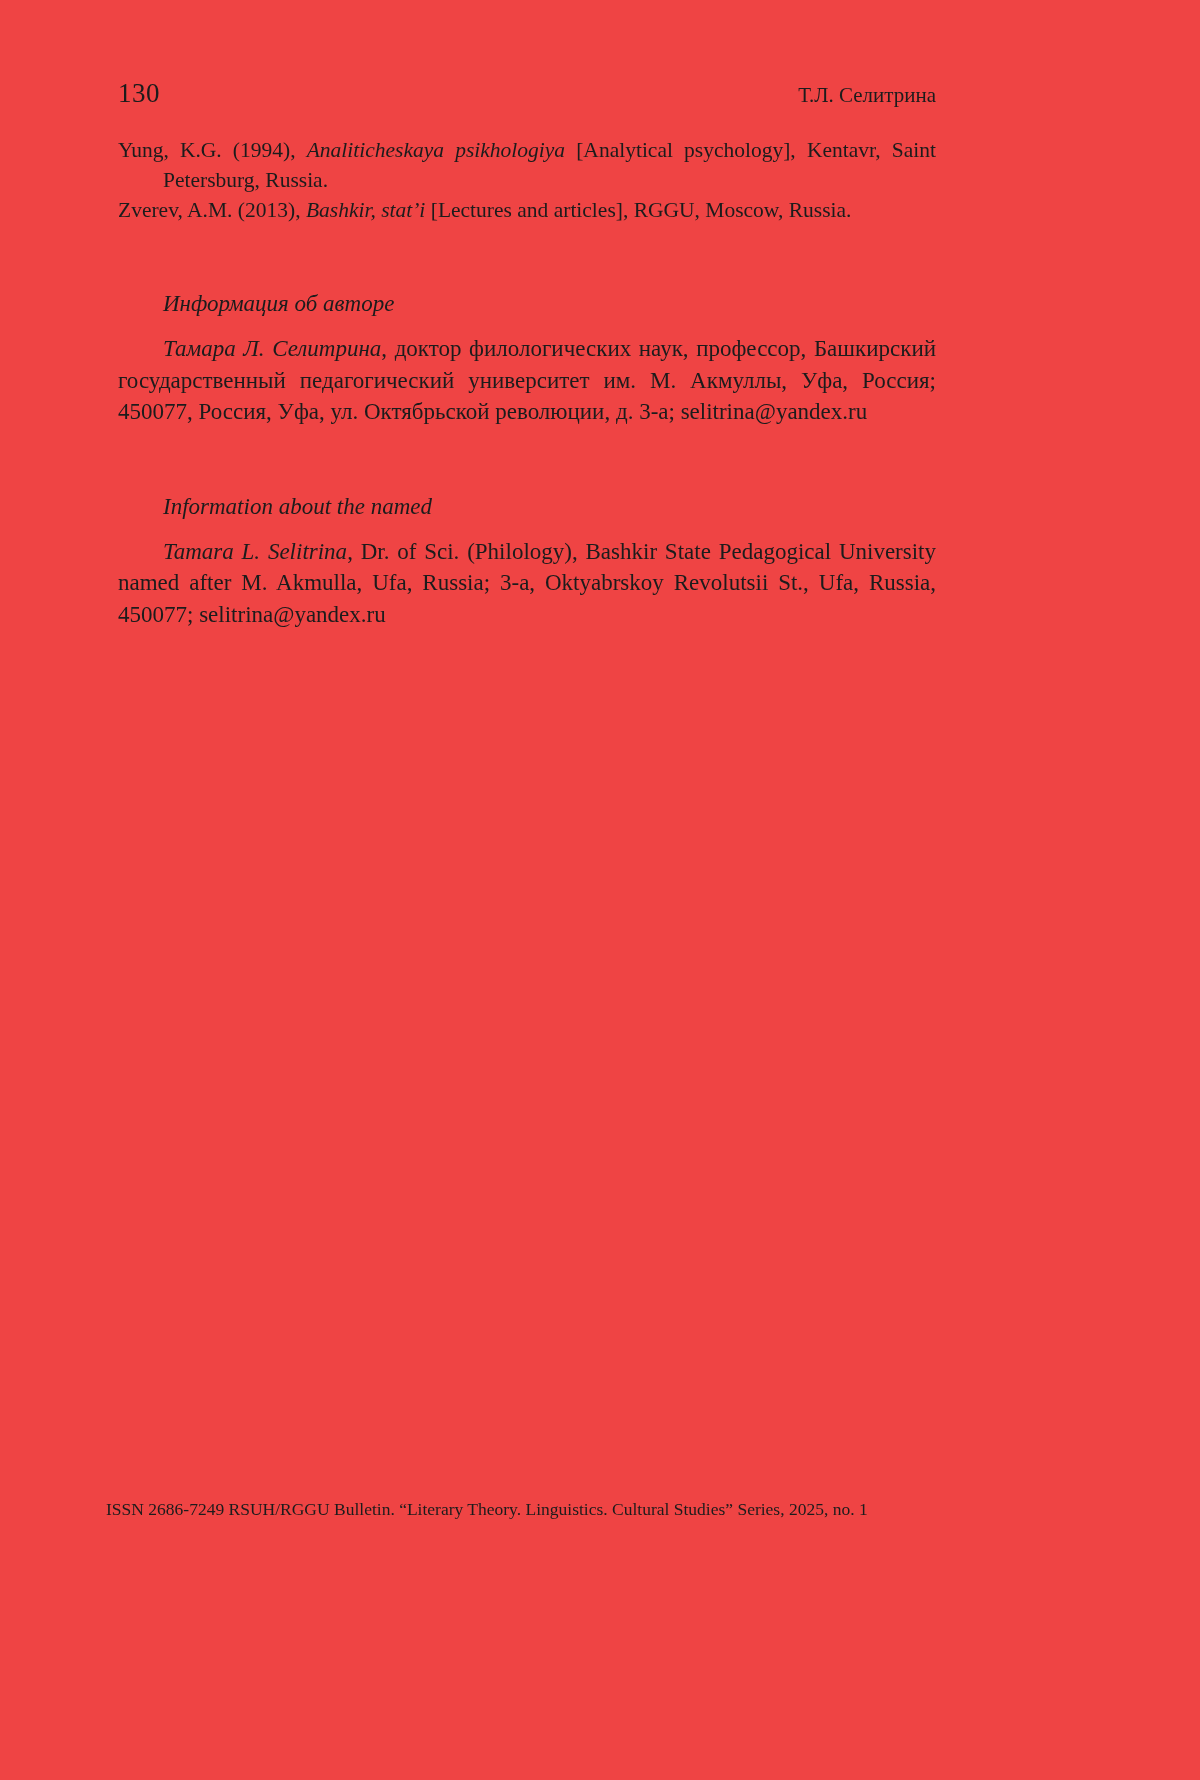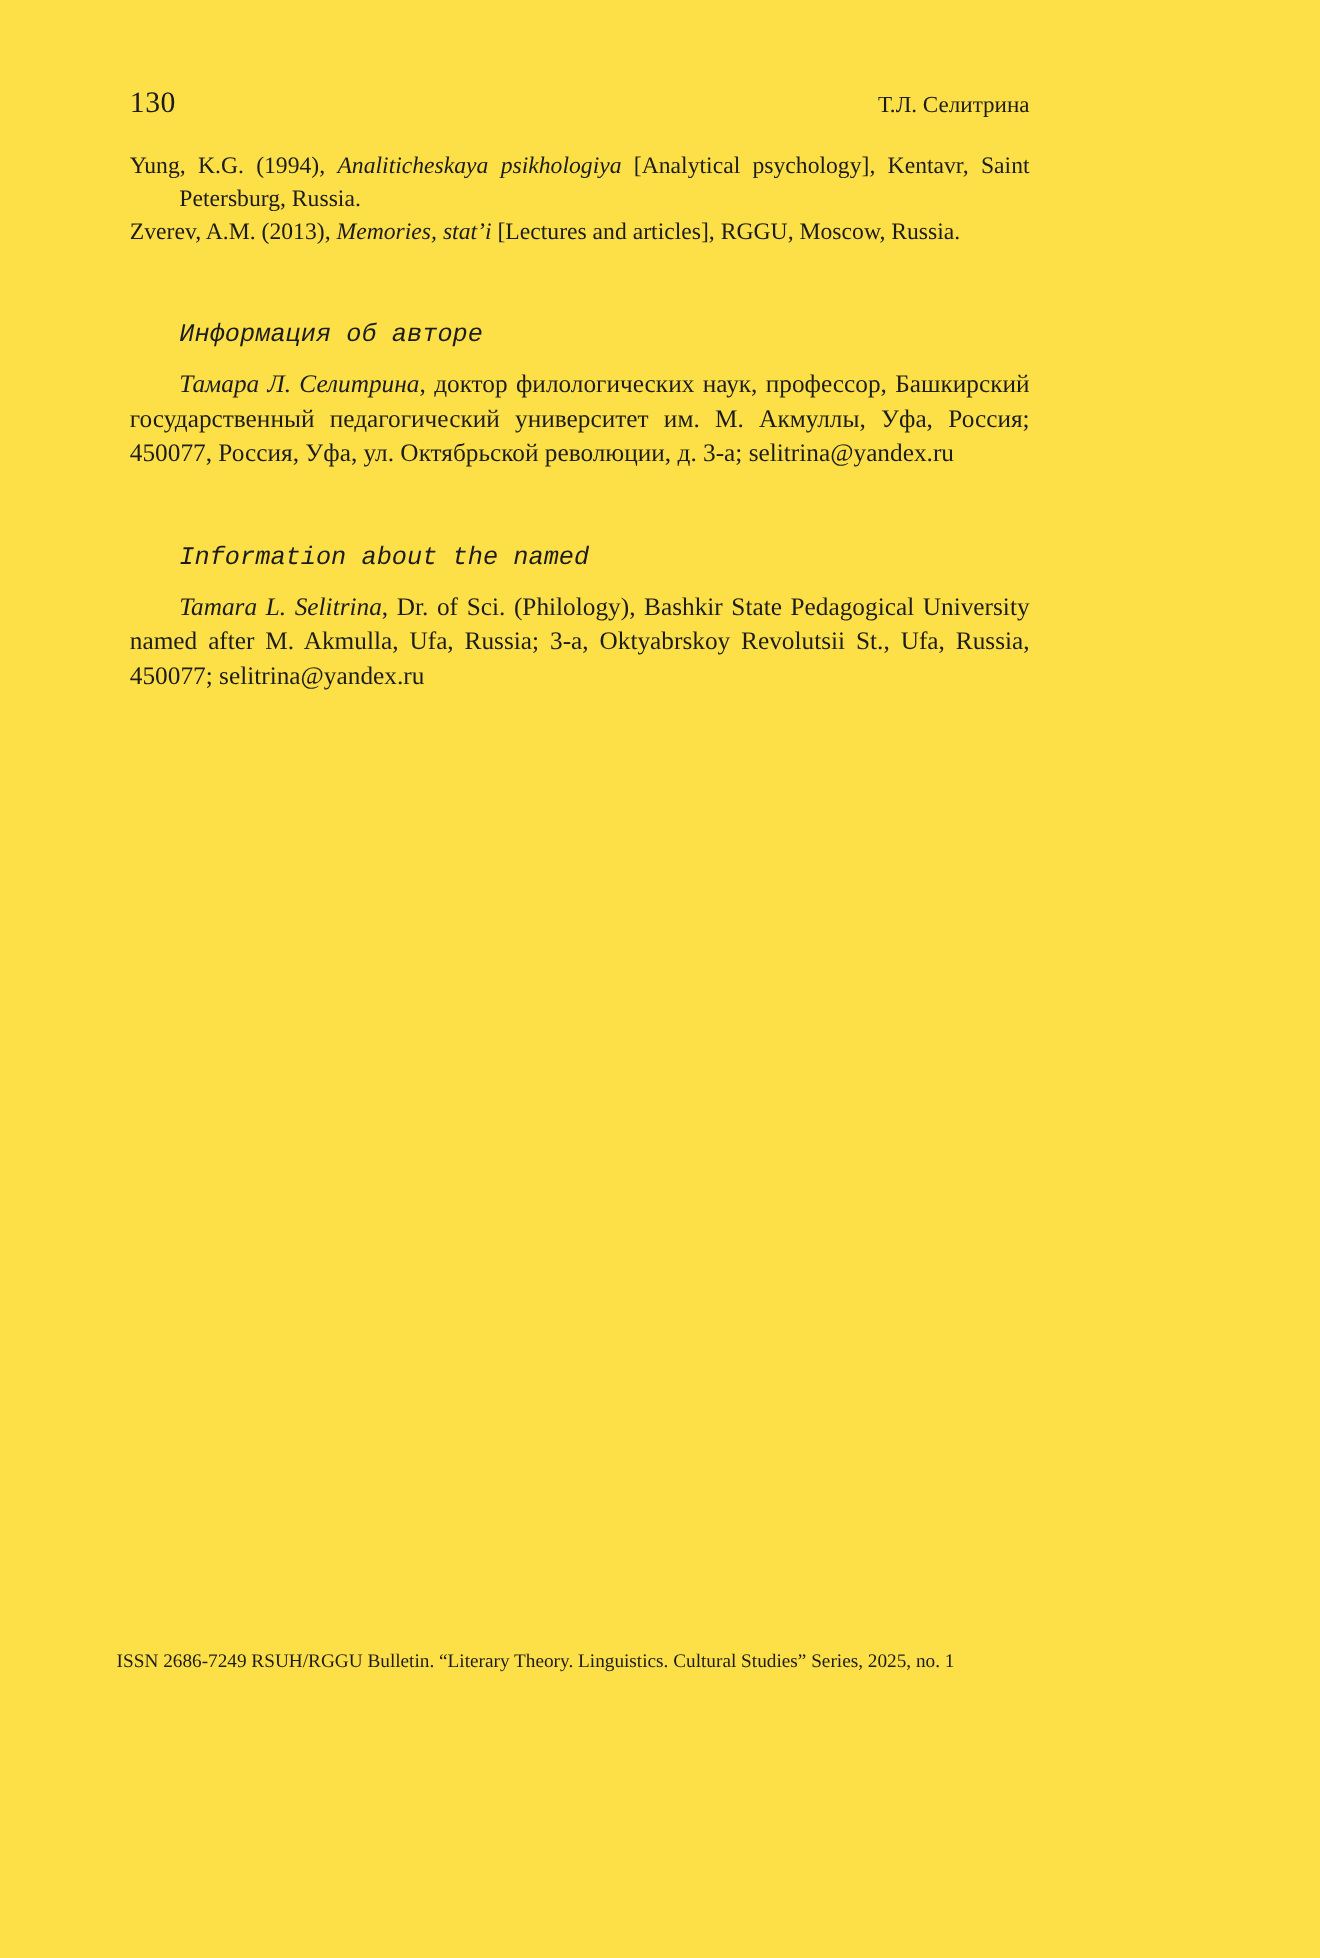--- a/index.html
+++ b/index.html
@@ -7,21 +7,21 @@
   body {
     background: #ffffff;
     font-family: "Liberation Serif", "DejaVu Serif", serif;
     color: #1c1c1c;
     -webkit-font-smoothing: antialiased;
   }
   .page {
     position: relative;
     width: 1200px;
     height: 1780px;
-    background: #fde047;
+    background: #ef4444;
     overflow: hidden;
   }
   .content {
     position: absolute;
     left: 118px;
     top: 0;
     width: 818px;
   }
   .page-header {
     display: flex;
@@ -43,21 +43,20 @@
     font-family: Liberation Serif, serif;
   }
   .ref i, .body i { font-style: italic; }
   .sect-heading {
     font-style: italic;
     font-weight: normal;
     font-size: 23px;
     line-height: 30px;
     text-indent: 45px;
     margin-top: 64px;
-    font-family: Liberation Mono, monospace;
   }
   .body {
     margin-top: 14px;
     font-size: 23px;
     line-height: 31.5px;
     text-align: justify;
     text-indent: 45px;
   }
   .page-footer {
     position: absolute;
@@ -75,21 +74,21 @@
 <div class="page">
   <div class="content">
 
     <div class="page-header">
       <span class="pagenum">130</span>
       <span class="runhead">Т.Л. Селитрина</span>
     </div>
 
     <div class="refs">
       <p class="ref"><span>Yung, K.G. (1994), </span><i>Analiticheskaya psikhologiya</i><span> [Analytical psychology], Kentavr, Saint Petersburg, Russia.</span></p>
-      <p class="ref"><span>Zverev, A.M. (2013), </span><i>Memories, stat’i</i><span> [Lectures and articles], RGGU, Moscow, Russia.</span></p>
+      <p class="ref"><span>Zverev, A.M. (2013), </span><i>Bashkir, stat’i</i><span> [Lectures and articles], RGGU, Moscow, Russia.</span></p>
     </div>
 
     <h2 class="sect-heading">Информация об авторе</h2>
     <p class="body"><i>Тамара Л. Селитрина</i><span>, доктор филологических наук, профессор, Башкирский государственный педагогический университет им. М. Акмуллы, Уфа, Россия; 450077, Россия, Уфа, ул. Октябрьской революции, д. 3-а; selitrina@yandex.ru</span></p>
 
     <h2 class="sect-heading">Information about the named</h2>
     <p class="body"><i>Tamara L. Selitrina</i><span>, Dr. of Sci. (Philology), Bashkir State Pedagogical University named after M. Akmulla, Ufa, Russia; 3-a, Oktyabrskoy Revolutsii St., Ufa, Russia, 450077; selitrina@yandex.ru</span></p>
 
   </div>
 

